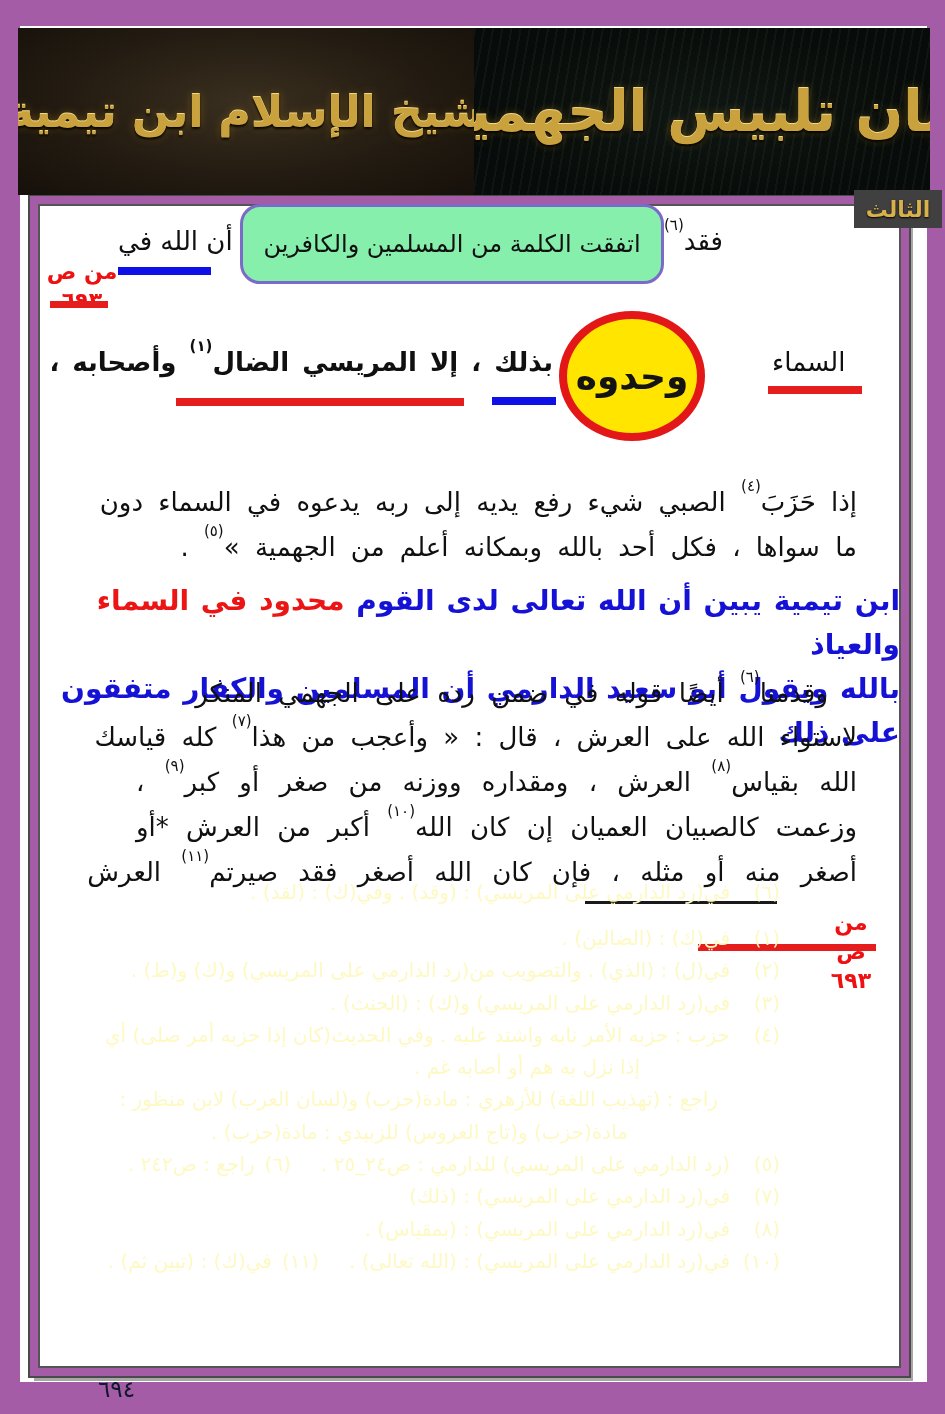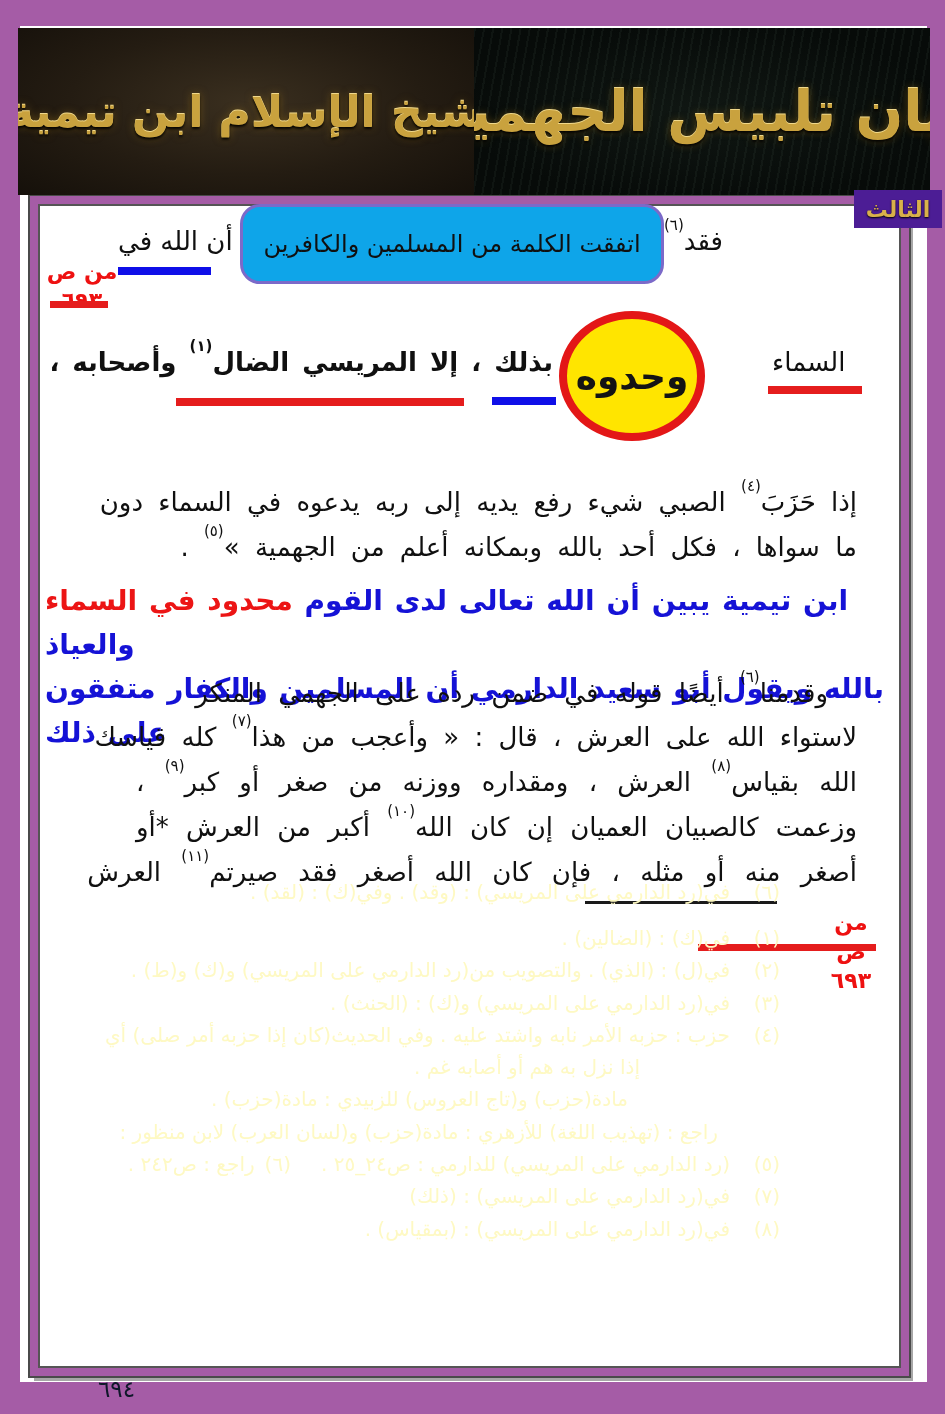--- a/index.html
+++ b/index.html
@@ -9,36 +9,36 @@
   
   .frame{position:absolute;left:30px;top:196px;width:863px;height:1164px;border:8px solid #a55ca6;outline:2px solid #4a4a4a;box-shadow:inset 0 0 0 2px #555, 4px 5px 0 rgba(60,60,60,.45);background:#fff;}
   
   .banner{position:absolute;left:18px;top:28px;width:912px;height:167px;display:flex;z-index:5;}
   .banner-half{flex:1;display:flex;align-items:center;justify-content:center;overflow:hidden;}
   .banner-author{background:radial-gradient(ellipse at 50% 45%, #3a2f1f 0%, #241c12 55%, #15100a 100%);}
   .banner-main{background:repeating-linear-gradient(100deg, rgba(120,150,130,.07) 0 2px, rgba(0,0,0,0) 2px 9px), radial-gradient(ellipse at 50% 50%, #101713 0%, #070b09 75%);}
   .gold{color:#c9a23e;font-weight:bold;white-space:nowrap;text-shadow:0 -1px 0 #f0d88a, 0 2px 3px #000, 0 0 8px rgba(160,120,30,.55);}
   .gold-author{font-size:44px;letter-spacing:1px;}
   .gold-main{font-size:56px;}
-  .volume-tag{position:absolute;left:854px;top:190px;width:88px;height:38px;background:#4c1d95;color:#d9b14a;font-size:22px;font-weight:bold;display:flex;align-items:center;justify-content:center;z-index:6;text-shadow:0 1px 2px #000;}
+  .volume-tag{position:absolute;left:854px;top:190px;width:88px;height:38px;background:#404040;color:#d9b14a;font-size:22px;font-weight:bold;display:flex;align-items:center;justify-content:center;z-index:6;text-shadow:0 1px 2px #000;}
   
   .t{position:absolute;direction:rtl;white-space:nowrap;font-size:26px;color:#101010;}
   sup.fnm{font-size:15px;position:relative;top:-10px;letter-spacing:0;}
   .bar{position:absolute;}
   .bar.blue{background:#0f0fe8;}
   .bar.red{background:#e51d1d;}
   .bar.black{background:#1a1a1a;}
   
-  .phrase-box{position:absolute;left:240px;top:204px;width:418px;height:74px;background:#0ea5e9;border:3px solid #7b6ac9;border-radius:20px;display:flex;align-items:center;justify-content:center;direction:rtl;font-size:24px;color:#101010;white-space:nowrap;z-index:2;}
+  .phrase-box{position:absolute;left:240px;top:204px;width:418px;height:74px;background:#86efac;border:3px solid #7b6ac9;border-radius:20px;display:flex;align-items:center;justify-content:center;direction:rtl;font-size:24px;color:#101010;white-space:nowrap;z-index:2;}
   
   .oval{position:absolute;left:559px;top:311px;width:130px;height:114px;background:#ffe500;border:8px solid #e31717;border-radius:50%;display:flex;align-items:center;justify-content:center;font-size:36px;font-weight:bold;color:#141414;direction:rtl;z-index:3;}
   
   .mnote{position:absolute;direction:rtl;text-align:center;color:#ee1111;font-weight:bold;font-size:22px;line-height:29px;margin-top:24px;}
   
-  .comment{position:absolute;left:45px;top:579px;width:855px;direction:rtl;text-align:left;font-size:28px;font-weight:bold;line-height:44px;word-spacing:2px;}
+  .comment{position:absolute;left:45px;top:579px;width:855px;direction:rtl;text-align:right;font-size:28px;font-weight:bold;line-height:44px;word-spacing:2px;}
   .c-blue{color:#1512d6;}
   .c-red{color:#ec1515;}
   .ws1{word-spacing:7px;}
   .wsx{word-spacing:12px;}
   
   .footnotes{position:absolute;right:165px;top:876px;width:628px;direction:rtl;font-size:20px;color:#fef9c3;}
   .fn-row{height:32.3px;line-height:32px;white-space:nowrap;}
   .fn-row.first{height:33px;}
   .fn-row.mt{margin-top:13px;}
   .fn-num{display:inline-block;min-width:50px;}
@@ -107,21 +107,22 @@
 
   <div class="bar black" style="left:585px;top:901px;width:192px;height:3px;"></div>
 
   <div class="footnotes">
     <div class="fn-row first"><span class="fn-num">(٦)</span><span class="fn-text">في(رد الدارمي على المريسي) : (وقد) .  وفي(ك) : (لقد) .</span></div>
     <div class="fn-row mt"><span class="fn-num">(١)</span><span class="fn-text">في(ك) : (الضالين) .</span></div>
     <div class="fn-row"><span class="fn-num">(٢)</span><span class="fn-text">في(ل) : (الذي) .  والتصويب من(رد الدارمي على المريسي) و(ك) و(ط) .</span></div>
     <div class="fn-row"><span class="fn-num">(٣)</span><span class="fn-text">في(رد الدارمي على المريسي) و(ك) : (الحنث) .</span></div>
     <div class="fn-row"><span class="fn-num">(٤)</span><span class="fn-text">حزب :  حزبه الأمر نابه واشتد عليه .  وفي الحديث(كان إذا حزبه أمر صلى) أي</span></div>
     <div class="fn-row cont p140"><span class="fn-text">إذا نزل به هم أو أصابه غم .</span></div>
+    <div class="fn-row cont p62"><span class="fn-text">راجع : (تهذيب اللغة) للأزهري :  مادة(حزب) و(لسان العرب) لابن منظور :</span></div>
     <div class="fn-row cont p152"><span class="fn-text">مادة(حزب) و(تاج العروس) للزبيدي : مادة(حزب) .</span></div>
-    <div class="fn-row cont p62"><span class="fn-text">راجع : (تهذيب اللغة) للأزهري :  مادة(حزب) و(لسان العرب) لابن منظور :</span></div>
     <div class="fn-row"><span class="fn-num">(٥)</span><span class="fn-text">(رد الدارمي على المريسي) للدارمي : ص٢٤_٢٥ .</span><span class="fn-num2">(٦)</span><span class="fn-text">راجع : ص٢٤٢ .</span></div>
     <div class="fn-row"><span class="fn-num">(٧)</span><span class="fn-text">في(رد الدارمي على المريسي) : (ذلك)</span></div>
     <div class="fn-row"><span class="fn-num">(٨)</span><span class="fn-text">في(رد الدارمي على المريسي) : (بمقياس) .</span></div>
+    <div class="fn-row"><span class="fn-num">(١٠)</span><span class="fn-text">في(رد الدارمي على المريسي) : (الله تعالى) .</span><span class="fn-num2">(١١)</span><span class="fn-text">في(ك) : (تبين ثم) .</span></div>
   </div>
 
   <div class="pagenum">٦٩٤</div>
 </div>
 
 </body></html>

